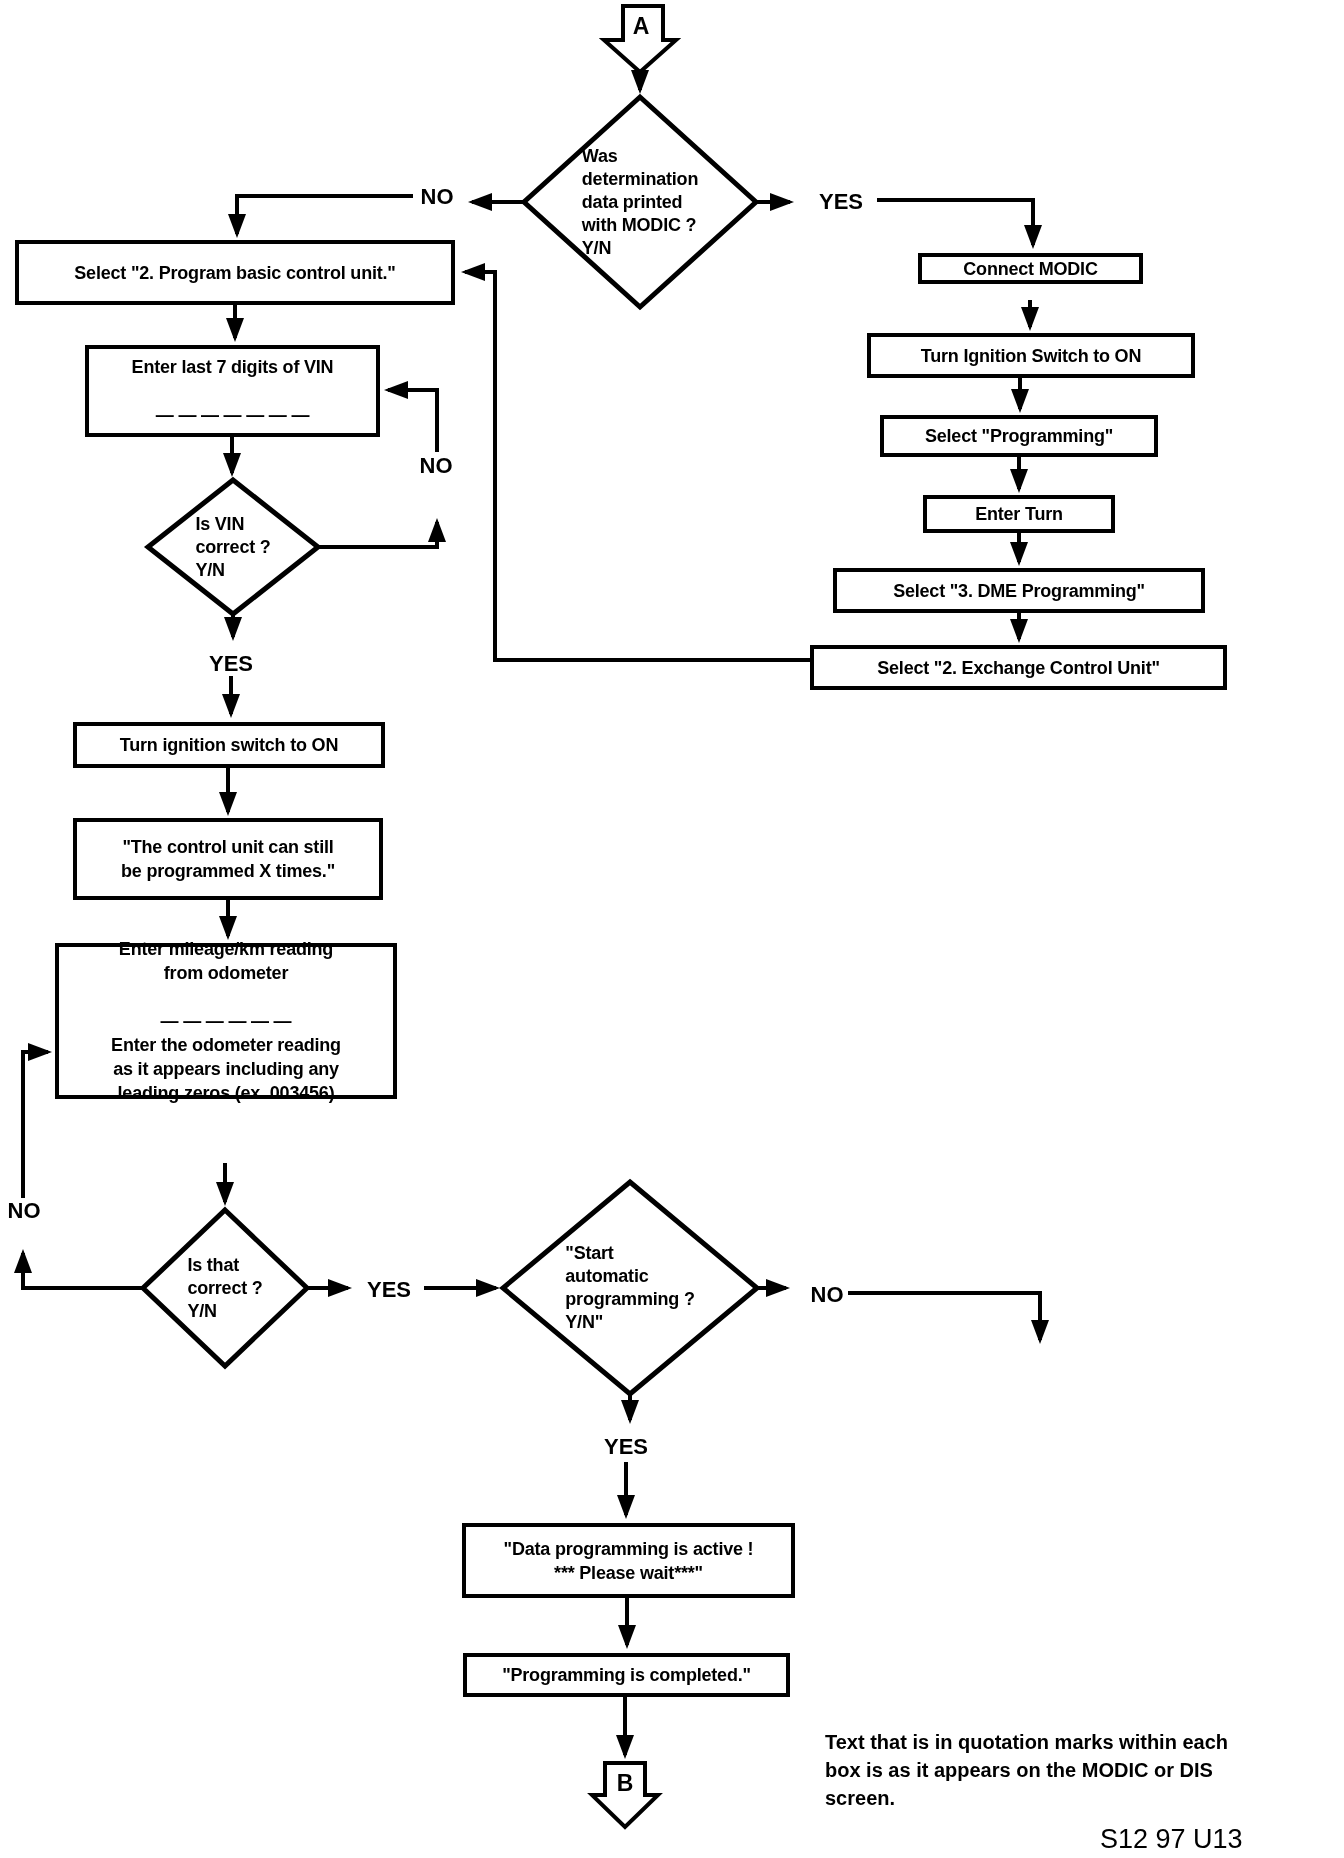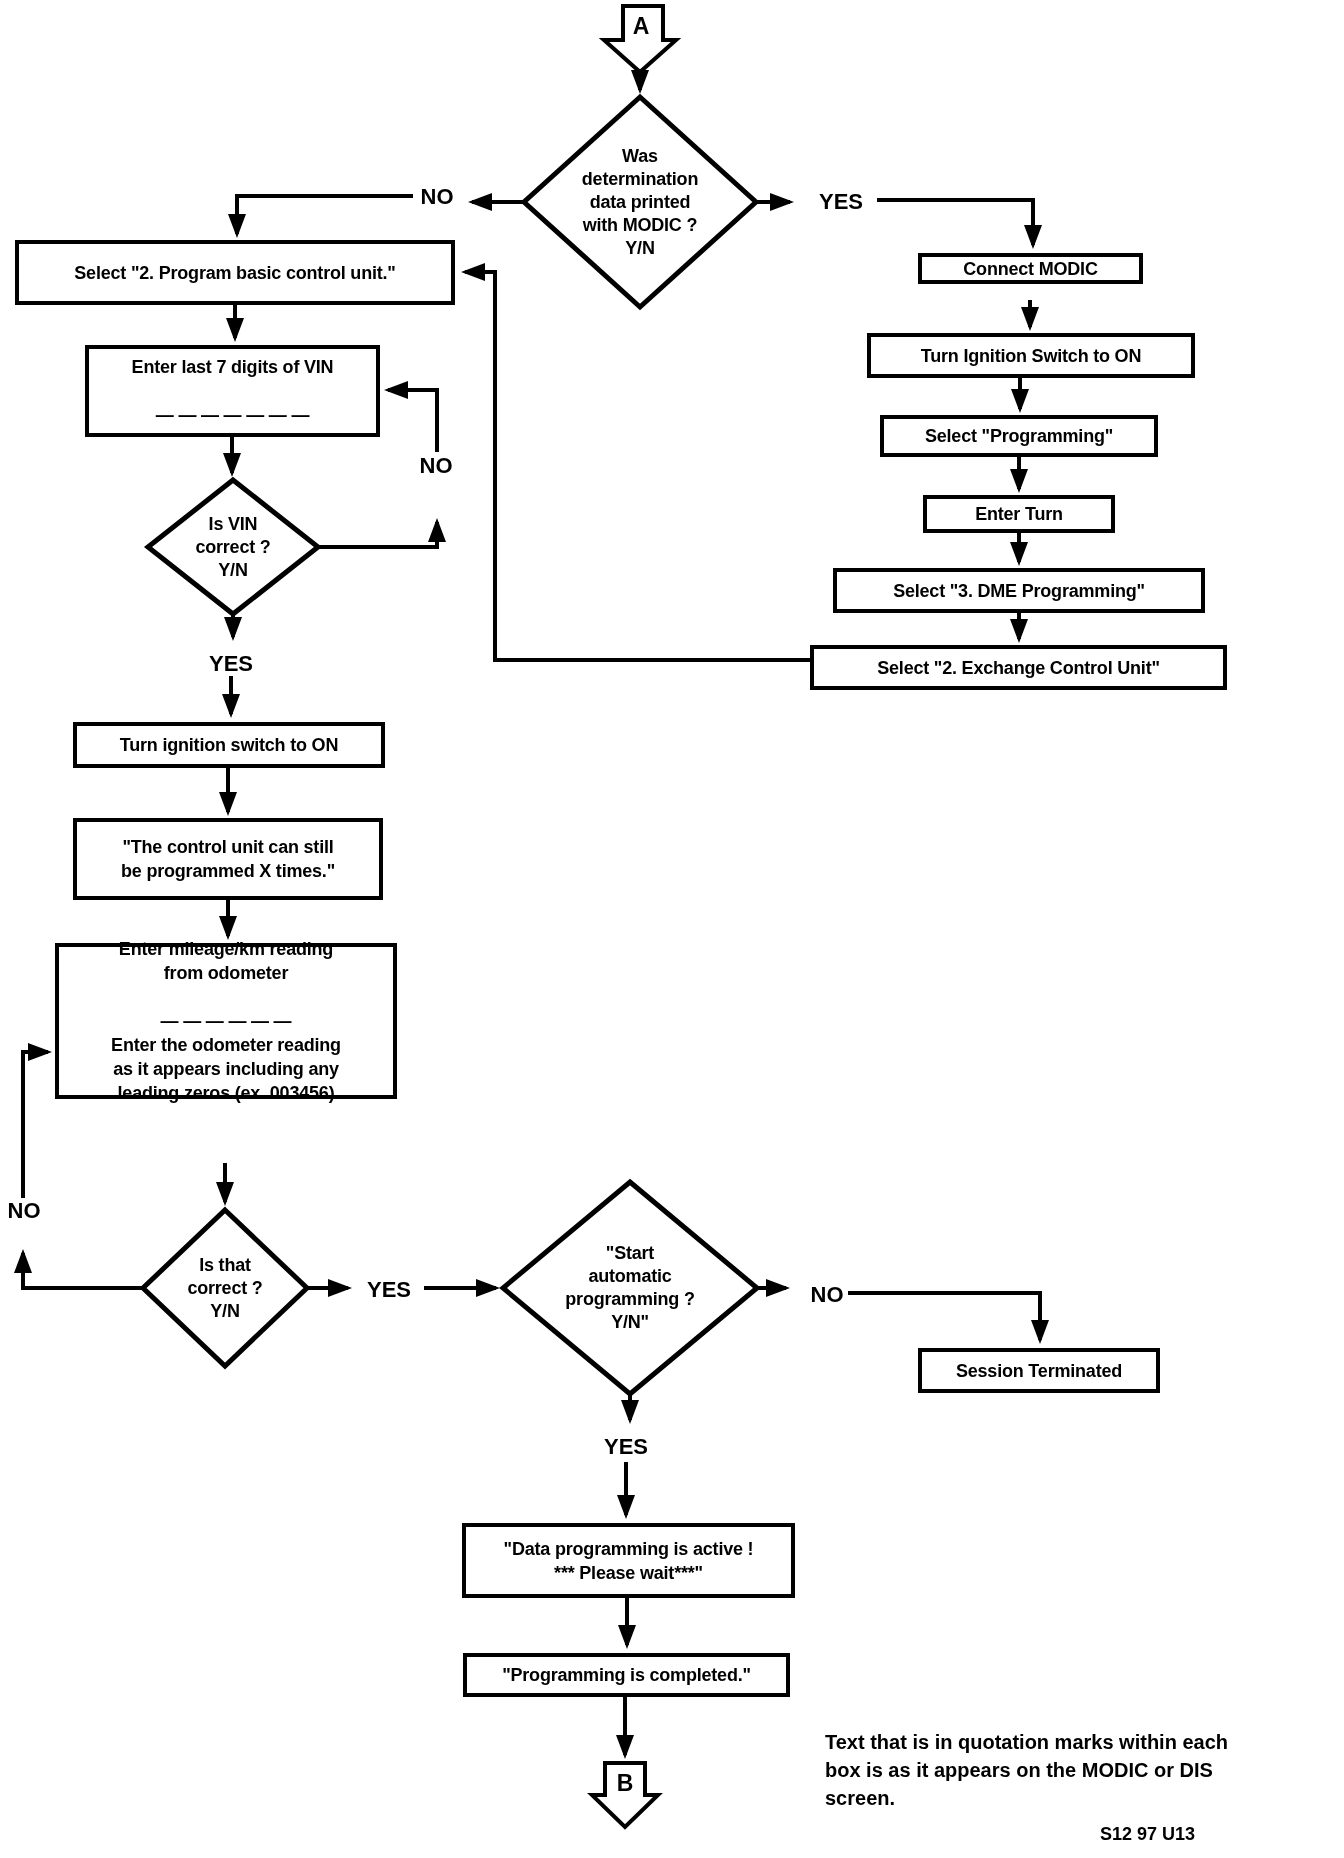--- a/index.html
+++ b/index.html
@@ -19,41 +19,40 @@
     background:#fff;
     display:flex;align-items:center;justify-content:center;
     text-align:center;
     white-space:pre-line;
     font-size:18px;line-height:24px;font-weight:700;
     letter-spacing:-0.2px;
   }
   .dtext{
     position:absolute;
     display:flex;align-items:center;justify-content:center;
-    text-align:center;
     white-space:pre-line;
     font-size:18px;line-height:23px;font-weight:700;
     letter-spacing:-0.2px;
     pointer-events:none;
   }
   .lbl{
     position:absolute;
     transform:translate(-50%,-50%);
     font-size:22px;font-weight:700;
     white-space:nowrap;
   }
   .conn{font-size:23px;}
   .note{
     position:absolute;
     font-size:20px;line-height:28px;font-weight:700;
     white-space:pre-line;
   }
   .doccode{
     position:absolute;
-    font-size:18px;font-weight:700;
+    font-size:27px;font-weight:400;
     white-space:nowrap;
   }
 </style>
 </head>
 <body>
 
 <div id="canvas">
 
   <svg id="wires" width="1344" height="1858" viewBox="0 0 1344 1858" fill="none" stroke="#000" stroke-width="4">
     <defs>
@@ -136,21 +135,20 @@
 as it appears including any
 leading zeros (ex. 003456)</div>
 
   <div class="box" style="left:918px;top:253px;width:225px;height:31px">Connect MODIC</div>
   <div class="box" style="left:867px;top:333px;width:328px;height:45px">Turn Ignition Switch to ON</div>
   <div class="box" style="left:880px;top:415px;width:278px;height:42px">Select "Programming"</div>
   <div class="box" style="left:923px;top:495px;width:192px;height:38px">Enter Turn</div>
   <div class="box" style="left:833px;top:568px;width:372px;height:45px">Select "3. DME Programming"</div>
   <div class="box" style="left:810px;top:645px;width:417px;height:45px">Select "2. Exchange Control Unit"</div>
 
-  <div class="box" style="left:918px;top:1348px;width:242px;height:45px">Session Terminated</div>
   <div class="box" style="left:462px;top:1523px;width:333px;height:75px">"Data programming is active !
 *** Please wait***"</div>
   <div class="box" style="left:463px;top:1653px;width:327px;height:44px">"Programming is completed."</div>
 
   <div class="lbl" style="left:437px;top:197px">NO</div>
   <div class="lbl" style="left:841px;top:202px">YES</div>
   <div class="lbl" style="left:436px;top:466px">NO</div>
   <div class="lbl" style="left:231px;top:664px">YES</div>
   <div class="lbl" style="left:24px;top:1211px">NO</div>
   <div class="lbl" style="left:389px;top:1290px">YES</div>

